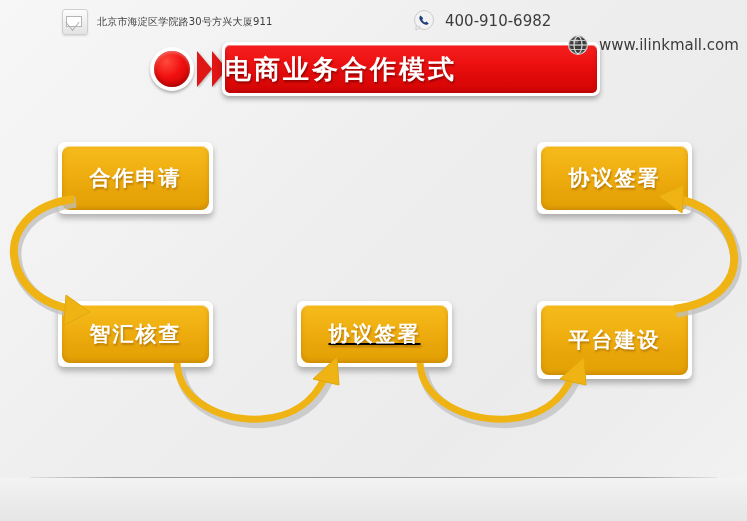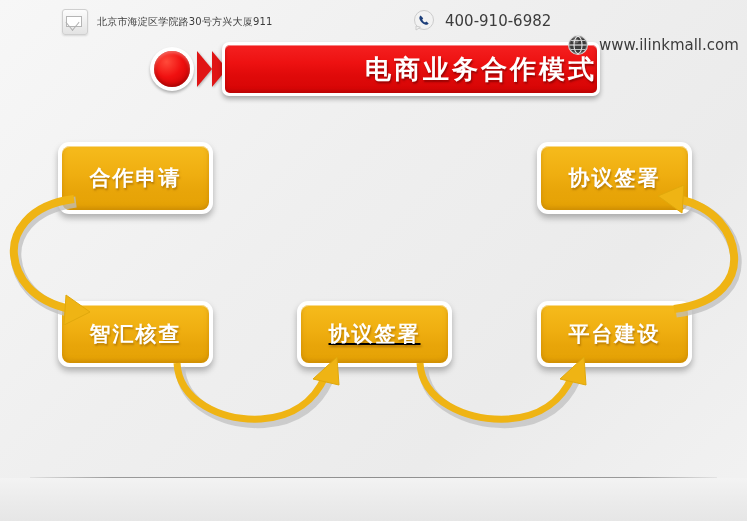--- a/index.html
+++ b/index.html
@@ -72,37 +72,37 @@
     box-sizing: border-box;
     padding: 3px;
   }
   .title-inner {
     width: 100%;
     height: 100%;
     border-radius: 5px;
     background: linear-gradient(180deg, #f52020 0%, #ed1111 38%, #e00a0a 62%, #d60505 100%);
     display: flex;
     align-items: center;
-    justify-content: flex-end;
+    justify-content: flex-start;
     box-shadow: inset 0 1px 0 rgba(255,255,255,0.45), inset 0 -2px 4px rgba(140,0,0,0.45);
   }
   .title-text {
     color: #ffffff;
     font-size: 26px;
     font-weight: bold;
     letter-spacing: 3px;
     text-shadow: 1px 2px 2px rgba(110,0,0,0.65);
     white-space: nowrap;
   }
 
   
   .pbox {
     position: absolute;
     background: #ffffff;
-    border-radius: 11px;
+    border-radius: 6px;
     box-shadow: 0 4px 6px rgba(0,0,0,0.28);
     box-sizing: border-box;
     padding: 4px;
   }
   .pbox-inner {
     width: 100%;
     height: 100%;
     border-radius: 8px;
     background: linear-gradient(180deg, #f6bb1c 0%, #efae10 45%, #e8a509 70%, #e5a204 100%);
     display: flex;
@@ -116,21 +116,21 @@
     font-weight: bold;
     letter-spacing: 2px;
     white-space: nowrap;
     text-shadow: 1px 2px 2px rgba(150,95,0,0.6);
   }
 
   .pbox.b-apply    { left: 58px;  top: 142px; width: 155px; height: 72px; }
   .pbox.b-online   { left: 537px; top: 142px; width: 155px; height: 72px; }
   .pbox.b-verify   { left: 58px;  top: 301px; width: 155px; height: 66px; font-family: Liberation Mono, monospace; }
   .pbox.b-sign     { left: 297px; top: 301px; width: 155px; height: 66px; text-decoration: underline; }
-  .pbox.b-platform { left: 537px; top: 301px; width: 155px; height: 66px; }
+  .pbox.b-platform { left: 537px; top: 301px; width: 155px; height: 78px; }
 
   
   .arrow-svg {
     position: absolute;
     pointer-events: none;
   }
   .arw-left   { left: 6px;   top: 185px; width: 92px;  height: 140px; }
   .arw-right  { left: 650px; top: 185px; width: 92px;  height: 140px; }
   .arw-bot1   { left: 165px; top: 355px; width: 180px; height: 80px; }
   .arw-bot2   { left: 408px; top: 355px; width: 185px; height: 80px; }

